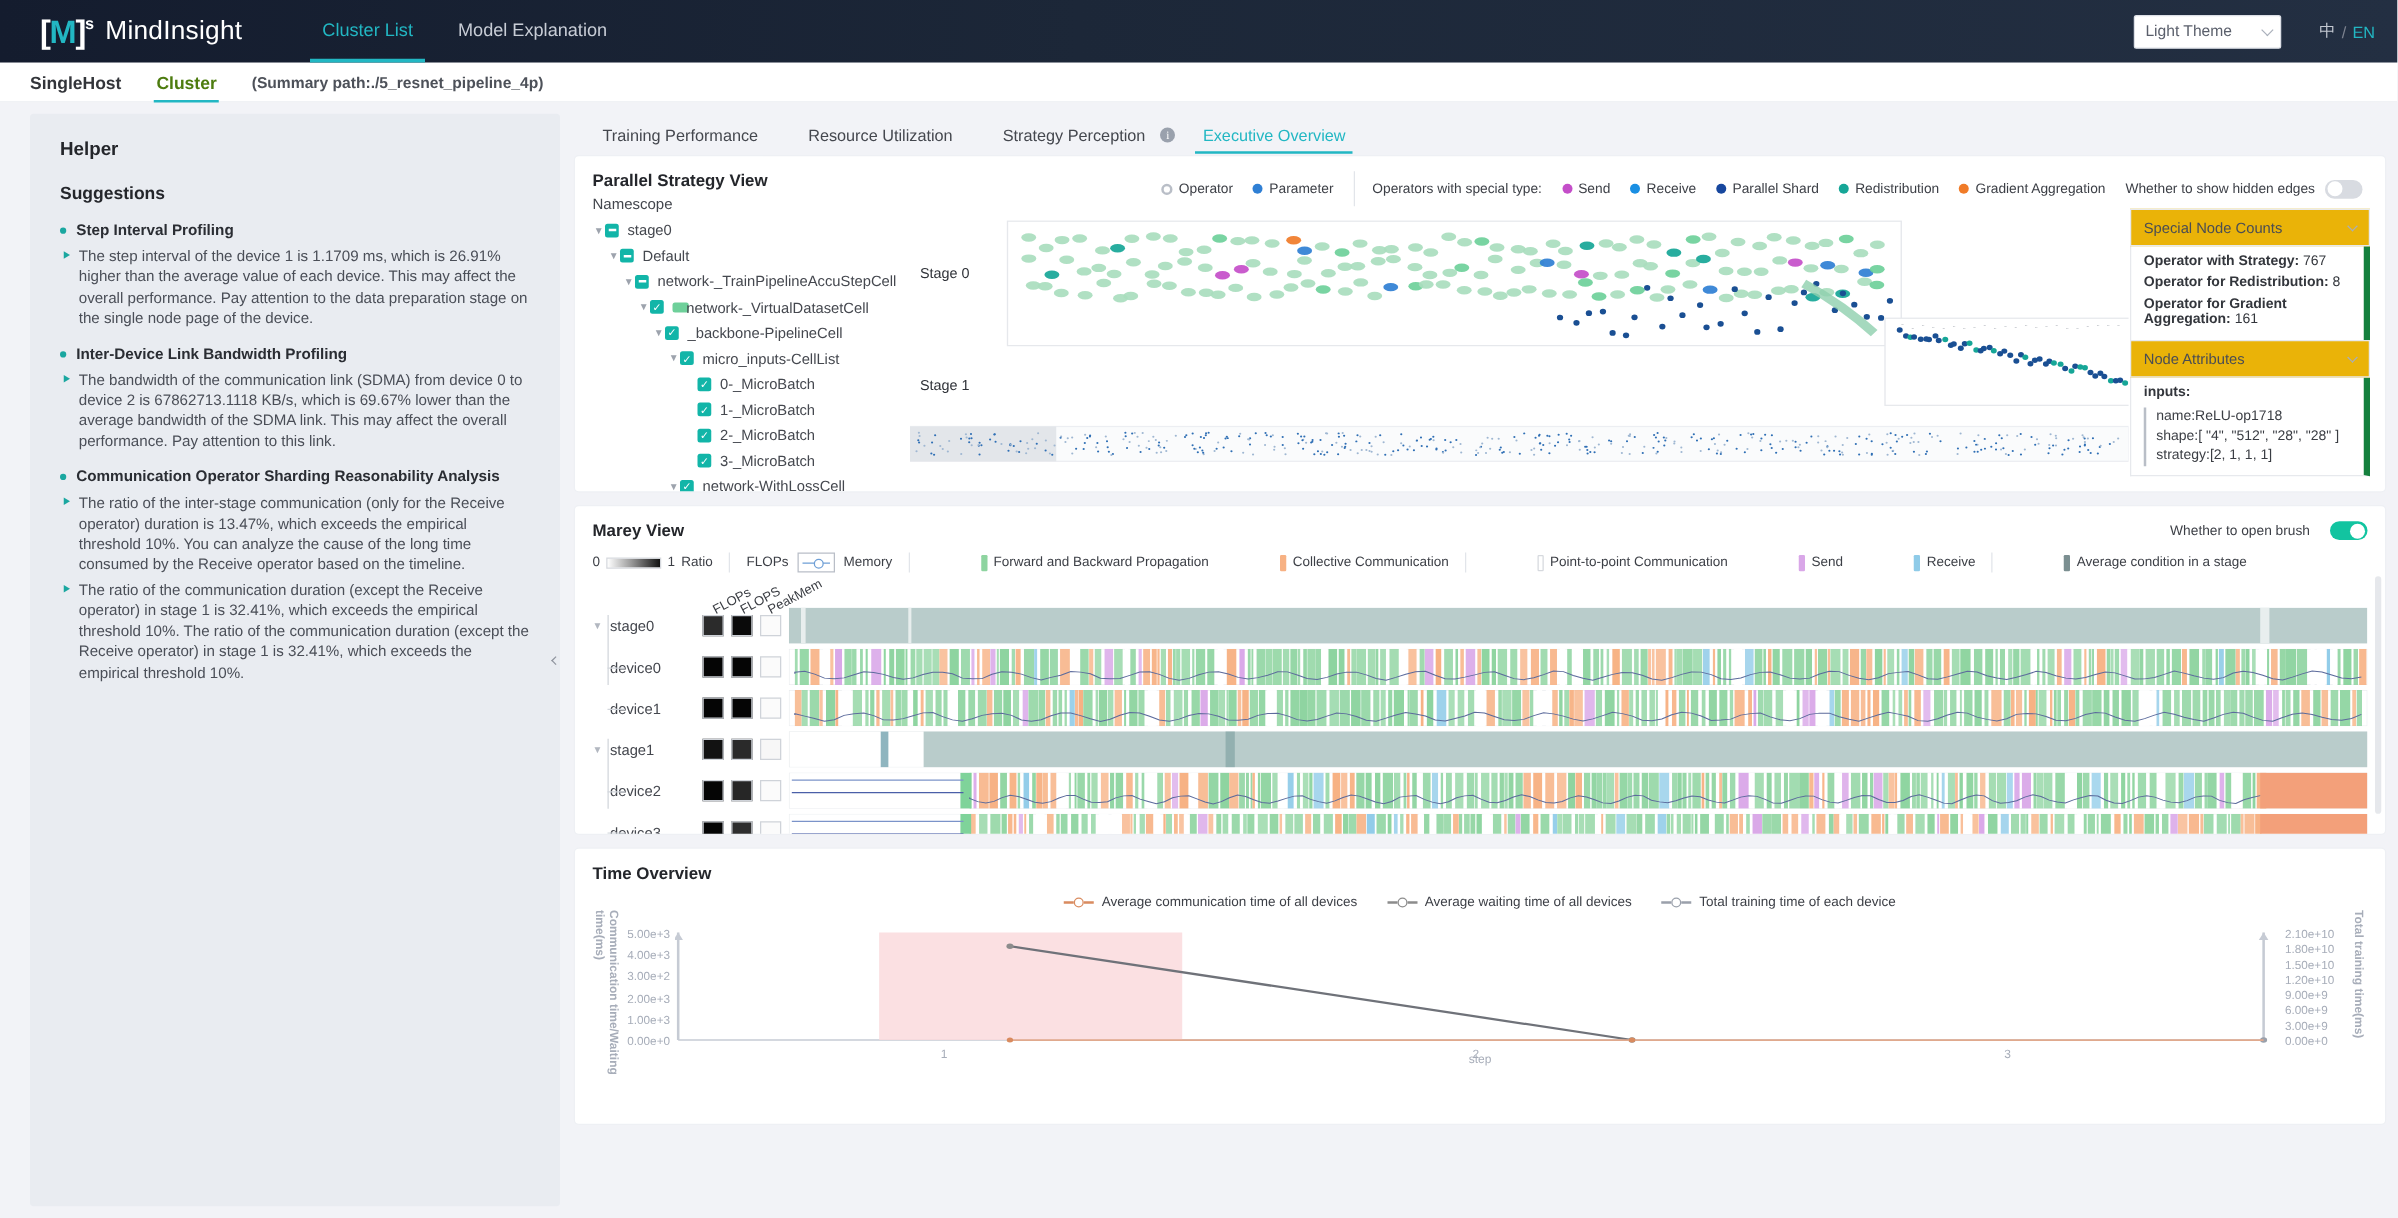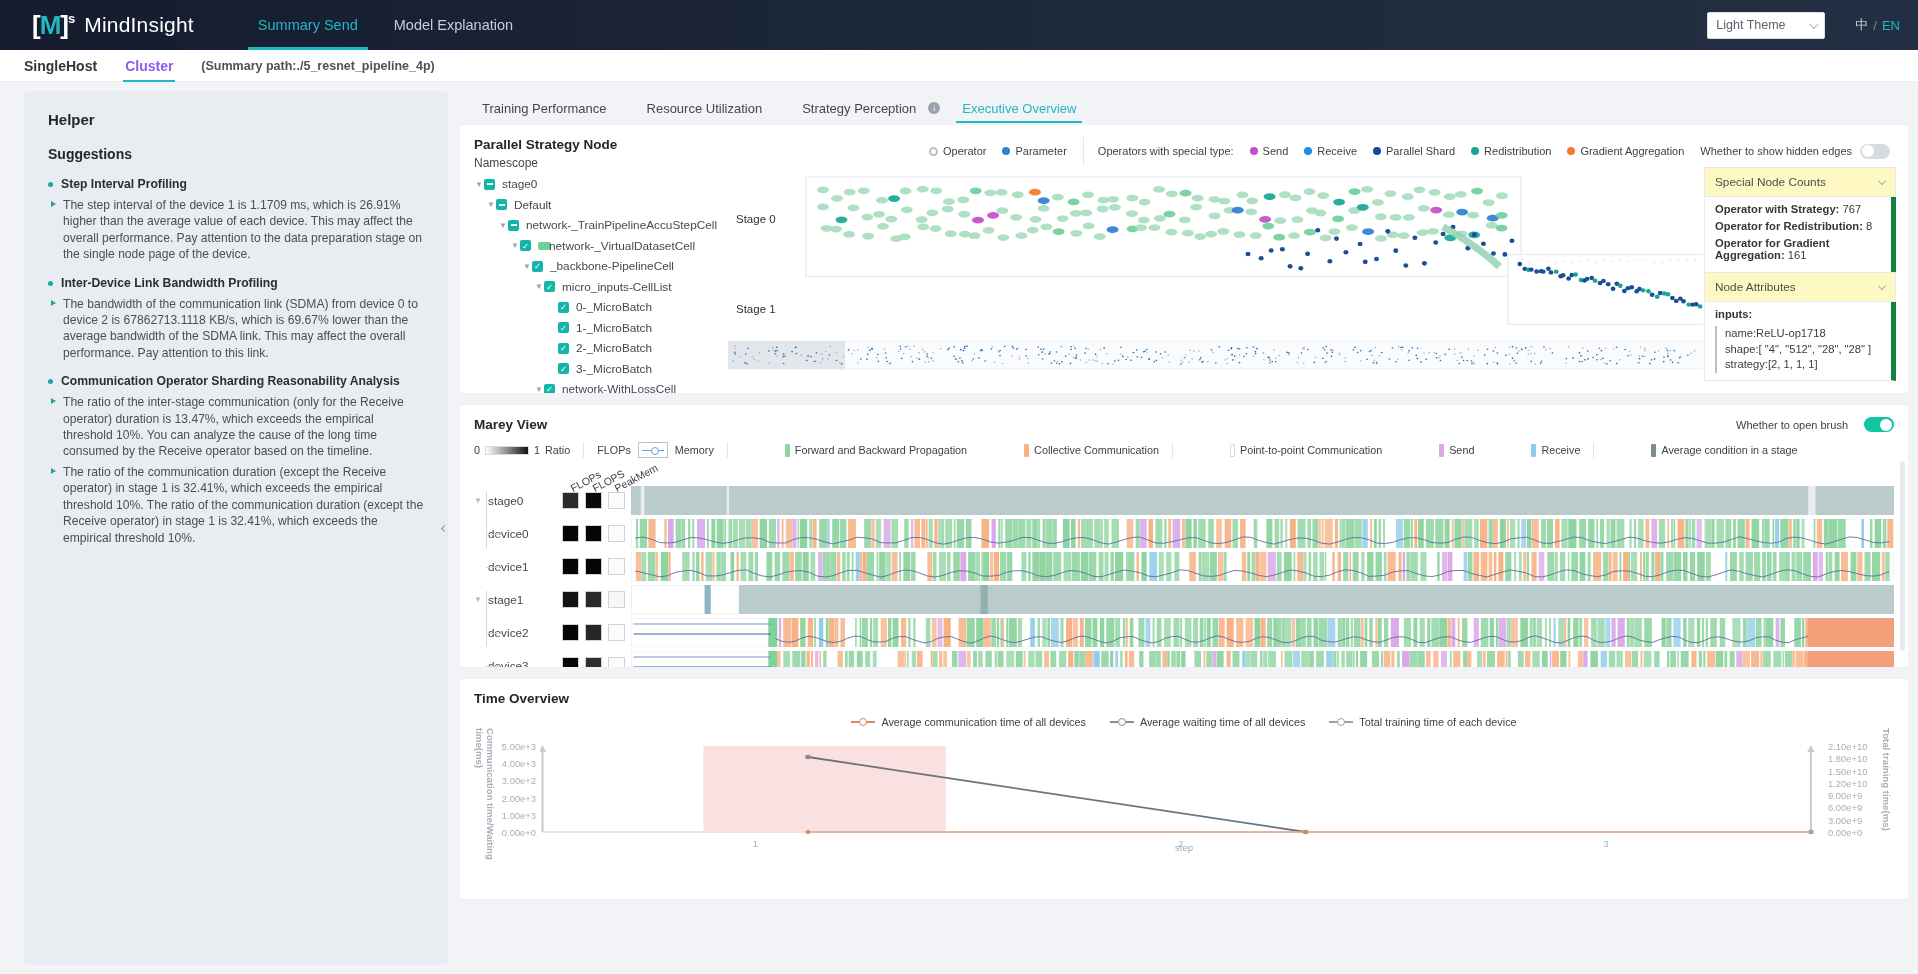--- a/index.html
+++ b/index.html
@@ -48,21 +48,21 @@
   .lang { color:#c3c8d1; font-size:13px; display:flex; gap:5px; align-items:center;}
   .lang .en { color:#22b7c3; }
   .lang .sep { color:#7d8390; }
 
   
   #subheader {
     height: 32px; background:#fff; display:flex; align-items:center; padding-left:24px;
     border-bottom: 1px solid #eceef2;
   }
   .sh-item { font-size:14px; font-weight:bold; color:#33353a; margin-right:28px; cursor:pointer;}
-  .sh-item.active { color:#8b5cf6; position:relative; }
+  .sh-item.active { color:#4d7c0f; position:relative; }
   .sh-item.active:after{
     content:""; position:absolute; left:-2px; right:-2px; bottom:-8px; height:2px; background:#22b7c3;
   }
   .sh-path { font-size:12.5px; color:#4d5159; font-weight:bold; }
 
   
   #main { display:flex; height: calc(974px - 50px - 32px); padding: 9px 10px 9px 24px; gap:12px; }
 
   
   #sidebar {
@@ -149,21 +149,21 @@
   
   .psv-graph{
     position:absolute; left:268px; right:205px; top:42px; bottom:12px; overflow:hidden;
   }
   .stage-label{ position:absolute; font-size:11.5px; color:#2f3238; font-weight:500;}
   .psv-side{
     position:absolute; right:12px; top:42px; width:192px; bottom:12px;
     display:flex; flex-direction:column; font-size:11.5px;
   }
   .acc-head{
-    background:#fef9c3; padding:7px 10px; color:#4a4d54; font-size:11.8px; position:relative;
+    background:#eab308; padding:7px 10px; color:#4a4d54; font-size:11.8px; position:relative;
     border:1px solid #e7e9ed;
   }
   .acc-head .cv{ position:absolute; right:10px; top:10px; width:6px;height:6px;
     border-right:1.3px solid #a9aeb7;border-bottom:1.3px solid #a9aeb7; transform:rotate(45deg); }
   .acc-body{ padding:6px 10px; border-left:1px solid #e7e9ed; border-right:5px solid #15803d;}
   .acc-line{ font-size:11.2px; color:#33363c; margin-bottom:5px; }
   .acc-line b{ font-weight:bold; }
   .attr-block{ border-left:2px solid #b9bec7; padding-left:8px; margin-bottom:7px; }
   .attr-line{ font-size:11.2px; color:#3a3d43; line-height:15.5px;}
 
@@ -216,21 +216,21 @@
   <div class="logo-wrap">
     <span class="logo-mark">
       <span class="br">[</span>
         <span class="m">M</span>
         <span class="br">]</span>
         <span class="sup">s</span>
     </span>
     <span class="logo-text">MindInsight</span>
   </div>
   <div class="nav-tabs">
-    <div class="nav-tab active">Summary Send</div>
+    <div class="nav-tab active">Cluster List</div>
     <div class="nav-tab">Model Explanation</div>
   </div>
   <div class="nav-right">
     <div class="theme-select">
       <span>Light Theme</span>
       <span class="chev"></span>
     </div>
     <div class="lang">
       <span>中</span>
       <span class="sep">/</span>
@@ -279,21 +279,21 @@
       <div class="rtab">Training Performance</div>
       <div class="rtab">Resource Utilization</div>
       <div class="rtab">Strategy Perception</div>
       <div class="info-dot">i</div>
       <div class="rtab active">Executive Overview</div>
     </div>
 
     <div class="card" id="psv">
       <div class="psv-top">
         <div>
-          <div class="card-title">Parallel Strategy Node</div>
+          <div class="card-title">Parallel Strategy View</div>
           <div class="namescope">Namescope</div>
         </div>
         <div class="psv-legend">
           <div class="lg">
             <span class="ring"></span>
             <span>Operator</span>
           </div>
           <div class="lg">
             <span class="dot" style="background:#2f7fd4"></span>
             <span>Parameter</span>

